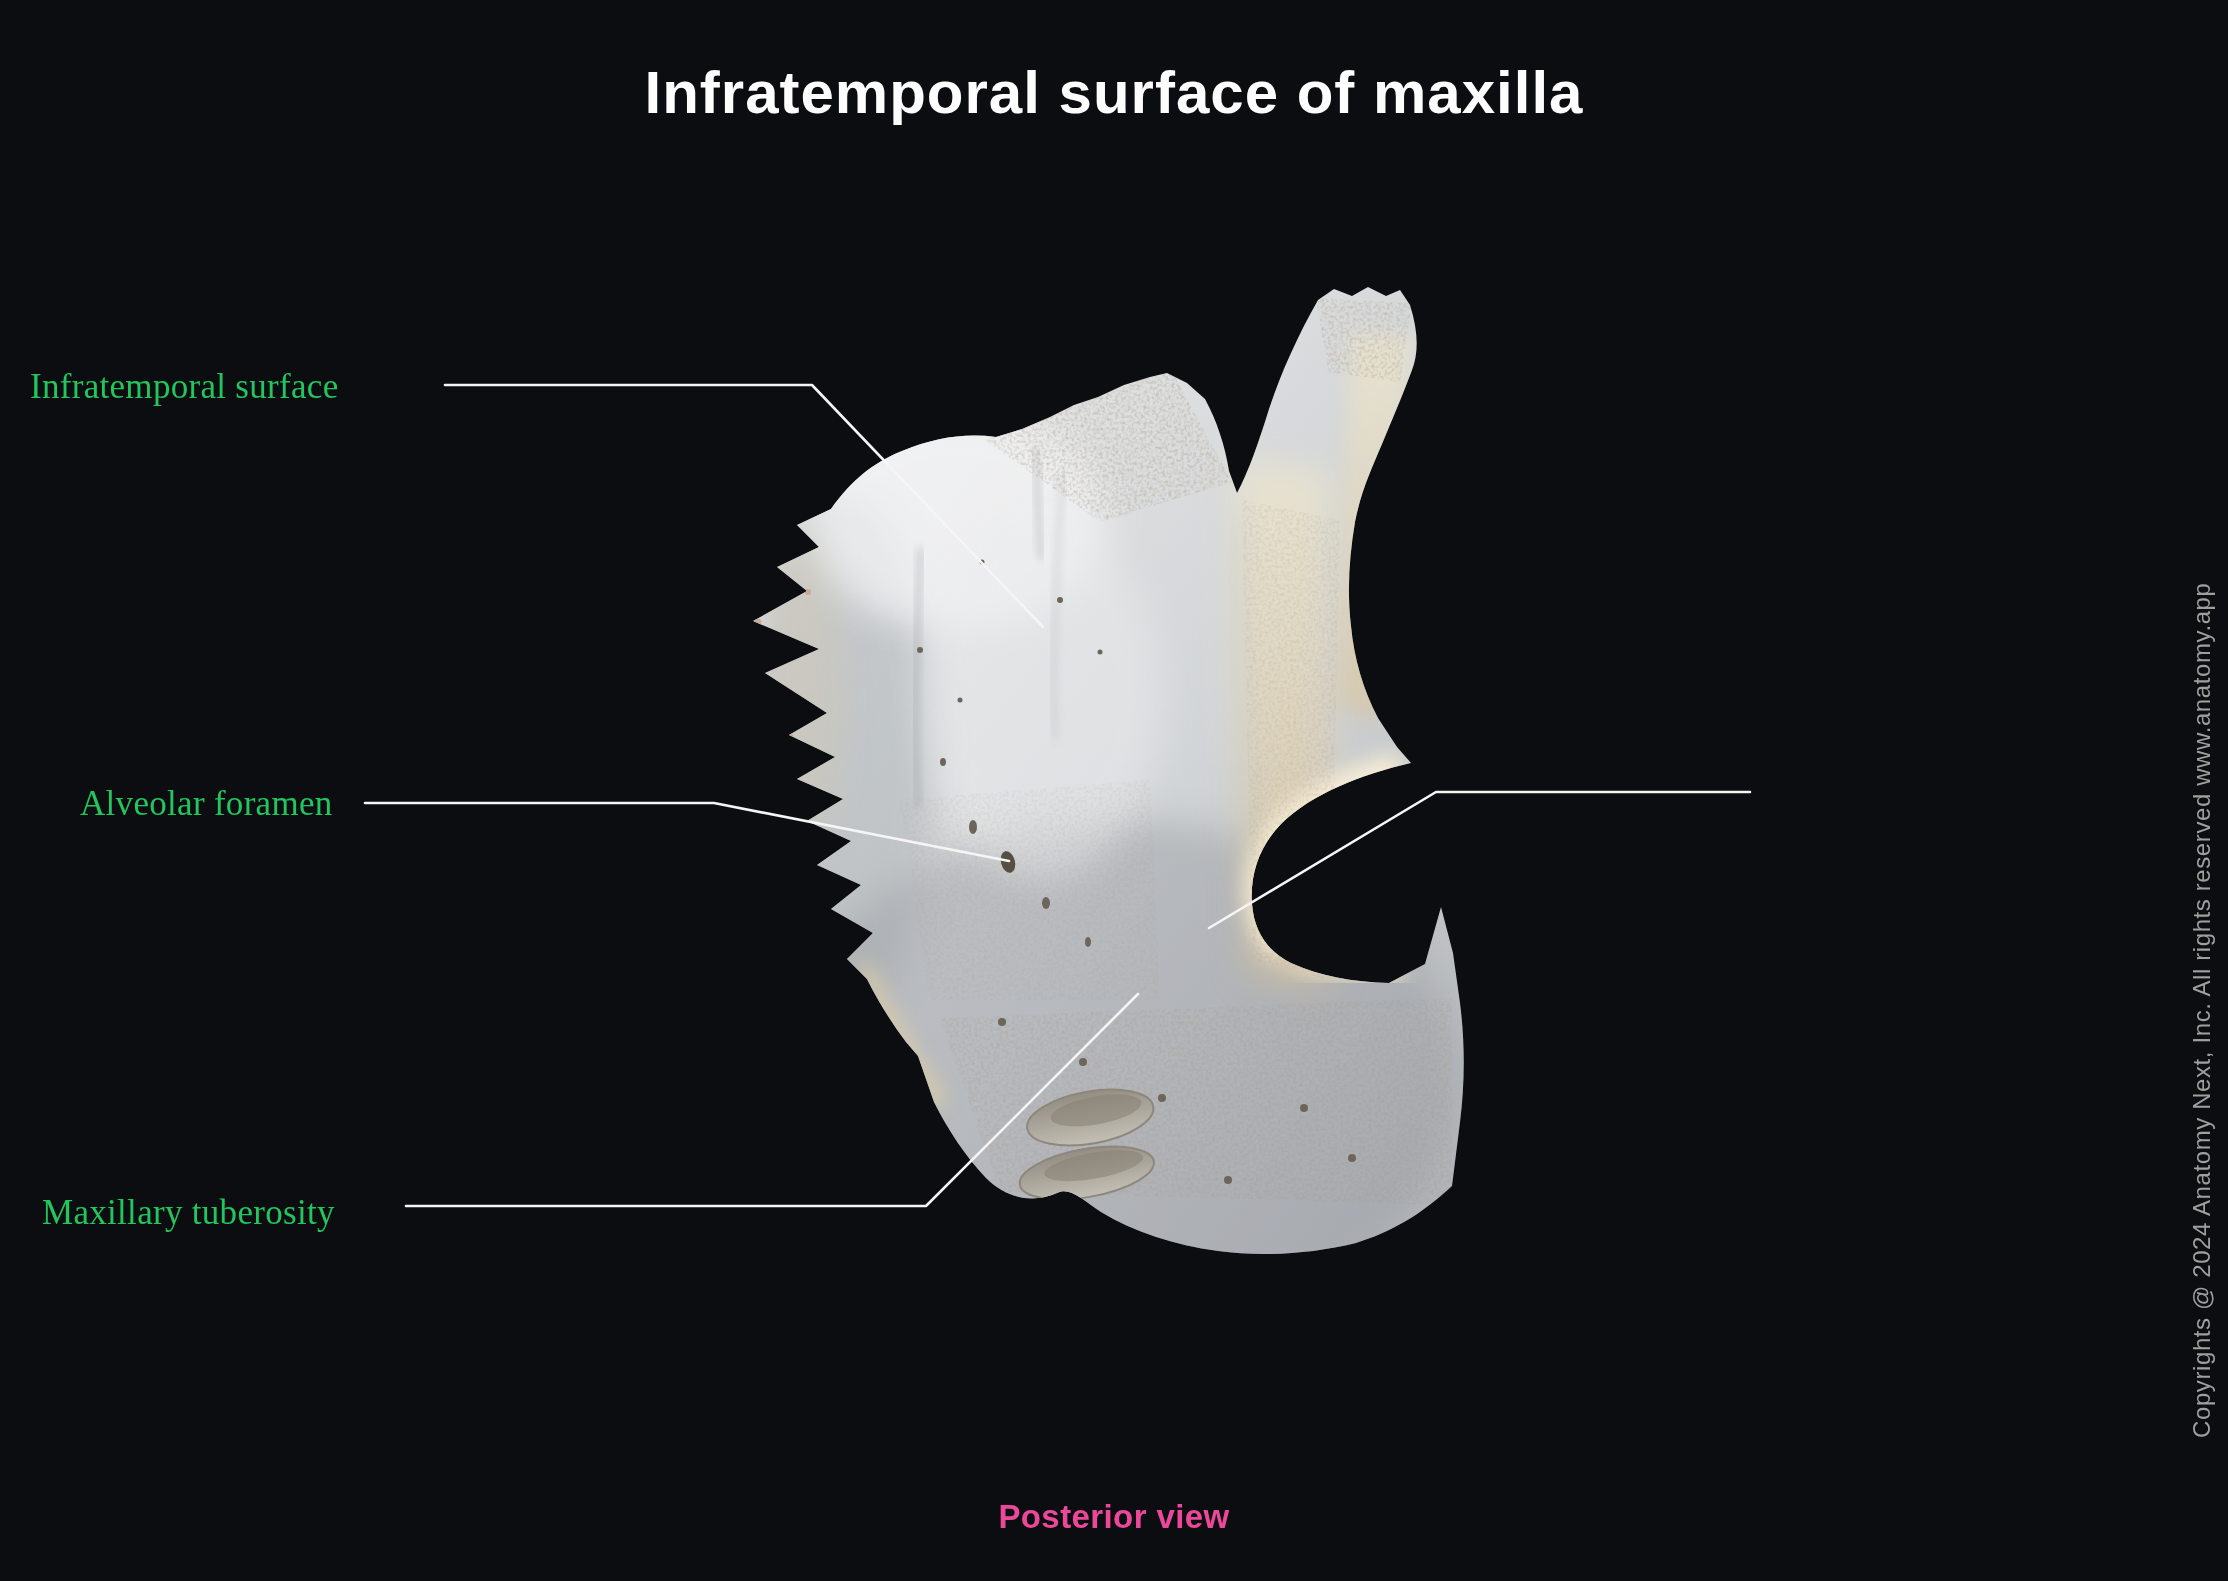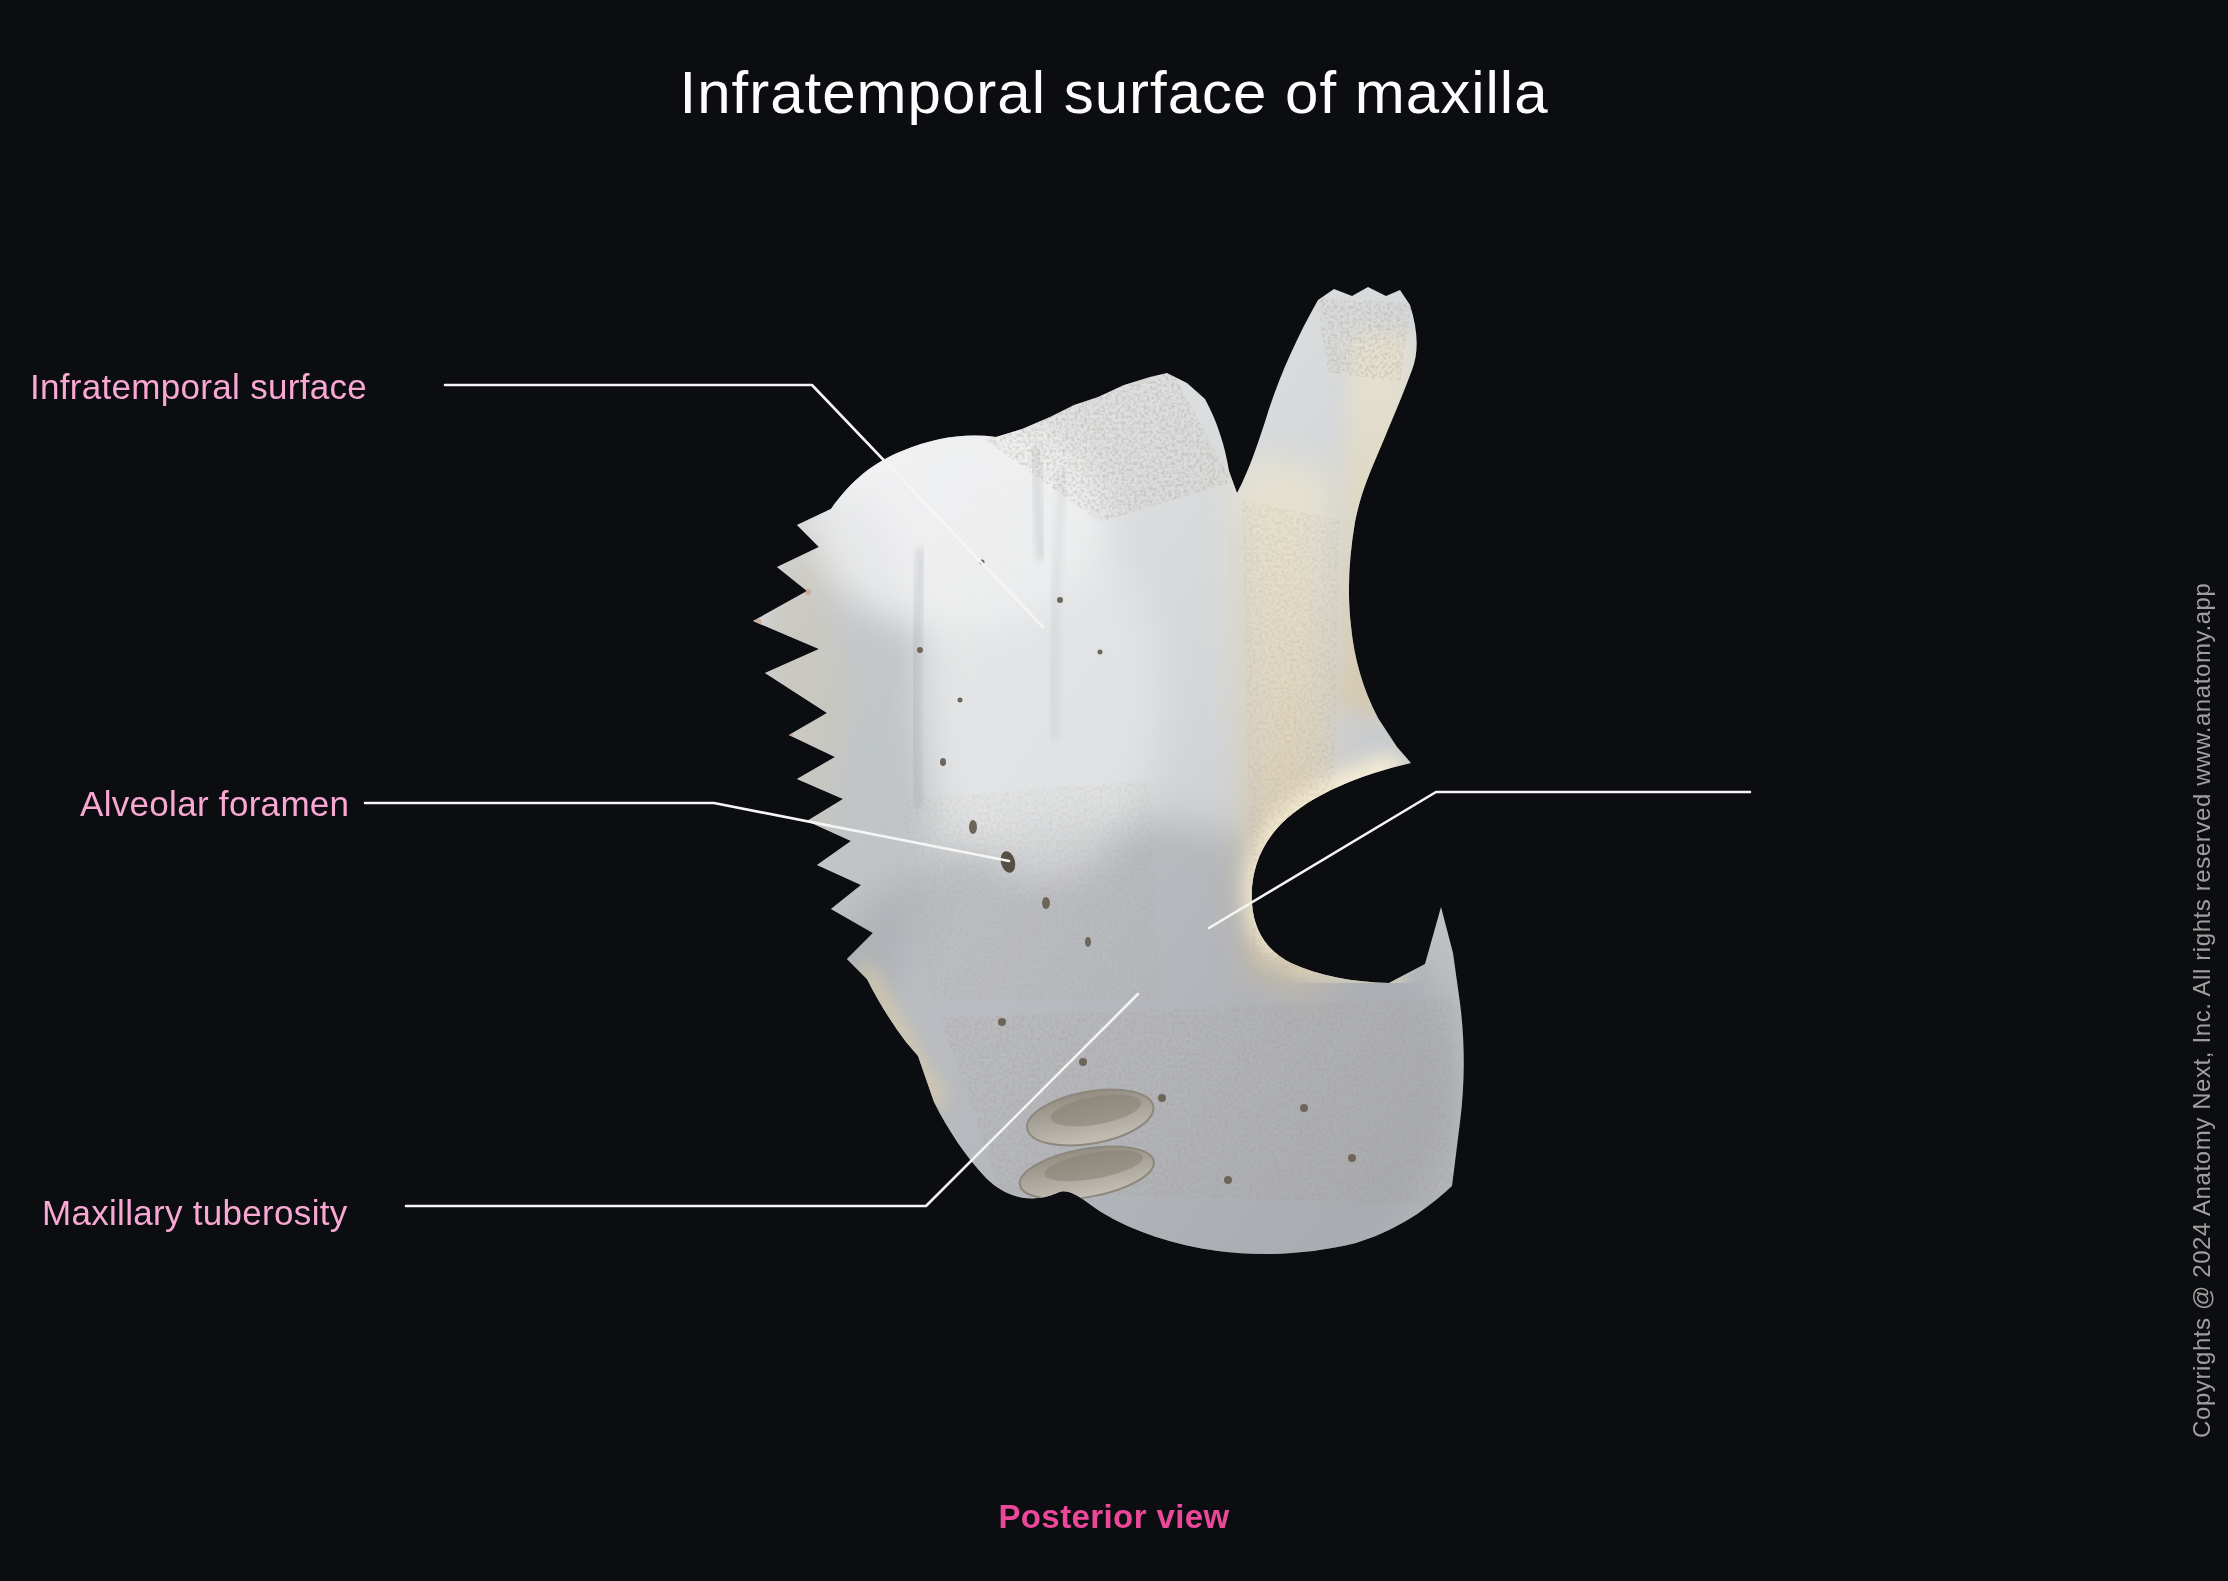--- a/index.html
+++ b/index.html
@@ -1,22 +1,22 @@
 <!DOCTYPE html>
 <html><head>
 <meta charset="utf-8">
 <style>
   html,body{margin:0;padding:0;background:#0c0d11;}
   #canvas{position:relative;width:2228px;height:1581px;background:#0c0d11;overflow:hidden;
           font-family:"Liberation Sans","DejaVu Sans",sans-serif;}
   #figure-svg{position:absolute;left:0;top:0;width:2228px;height:1581px;display:block;}
   .page-title{position:absolute;left:0;right:0;top:58px;text-align:center;
-              font-size:60px;font-weight:400;letter-spacing:1px;color:#fdfdfd;}
-  .ann-label{position:absolute;font-size:35px;font-weight:400;color:#f9a8d4;
-             letter-spacing:.3px;line-height:46px;}
+              font-size:60px;font-weight:700;letter-spacing:1px;color:#fdfdfd;}
+  .ann-label{position:absolute;font-size:35px;font-weight:400;color:#22c55e;
+             letter-spacing:.3px;line-height:46px;font-family:Liberation Serif, serif;}
   .lbl-infratemporal{left:30px;top:364px;}
   .lbl-alveolar{left:42px;top:781px;margin-left:38px;}
   .lbl-maxillary{left:42px;top:1190px;}
   .lbl-palatine{left:1768px;top:776px;width:310px;}
   .view-caption{position:absolute;left:0;right:0;top:1498px;text-align:center;
                 font-size:33px;font-weight:700;letter-spacing:.4px;color:#ec4899;}
   .brand{position:absolute;left:36px;top:1462px;display:flex;align-items:center;gap:22px;}
   .brand-icon{width:92px;height:92px;display:block;}
   .brand-word{font-size:35px;font-weight:400;letter-spacing:.6px;color:#f2f2f2;}
   .watermark{position:absolute;right:12px;top:388px;height:1050px;

